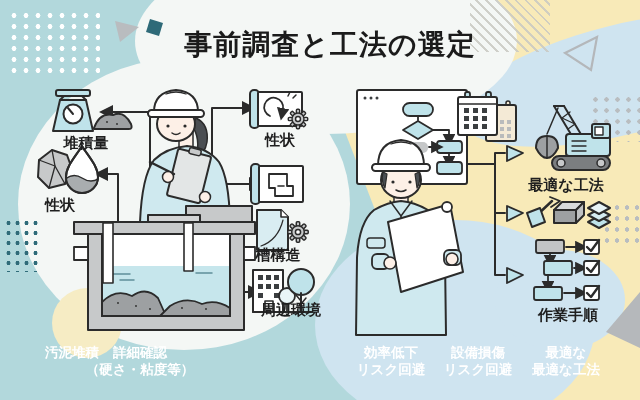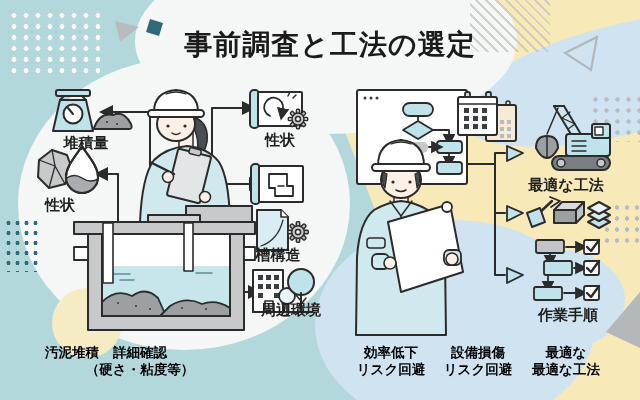--- a/index.html
+++ b/index.html
@@ -27,21 +27,21 @@
       background-image:radial-gradient(circle,#b9bdc0 2px,transparent 2.4px);
       background-size:11px 11px;}
   .dots-gray-r2{left:602px;top:202px;width:38px;height:46px;
       background-image:radial-gradient(circle,#b9bdc0 2px,transparent 2.4px);
       background-size:10px 11px;}
   .hatch-tr{left:470px;top:0;width:80px;height:52px;opacity:.85;
       background:repeating-linear-gradient(45deg,transparent 0 5px,#c9c9c2 5px 7px);}
   .title{left:160px;top:26px;width:340px;text-align:center;
          font-size:28px;font-weight:800;letter-spacing:1px;color:#1b1b1b;}
   .lbl{font-size:15px;font-weight:800;text-align:center;width:100px;color:#1f1f1f;}
-  .cap{font-size:13.5px;line-height:1.28;font-weight:800;text-align:center;width:110px;color:#000000;}
+  .cap{font-size:13.5px;line-height:1.28;font-weight:800;text-align:center;width:110px;color:#ffffff;}
 </style>
 </head>
 <body>
 
 <div class="page">
 
   <div class="abs bg-base"></div>
   <div class="abs bg-yellow"></div>
   <div class="abs blob blob-blue-top"></div>
   <div class="abs blob blob-white-main"></div>

